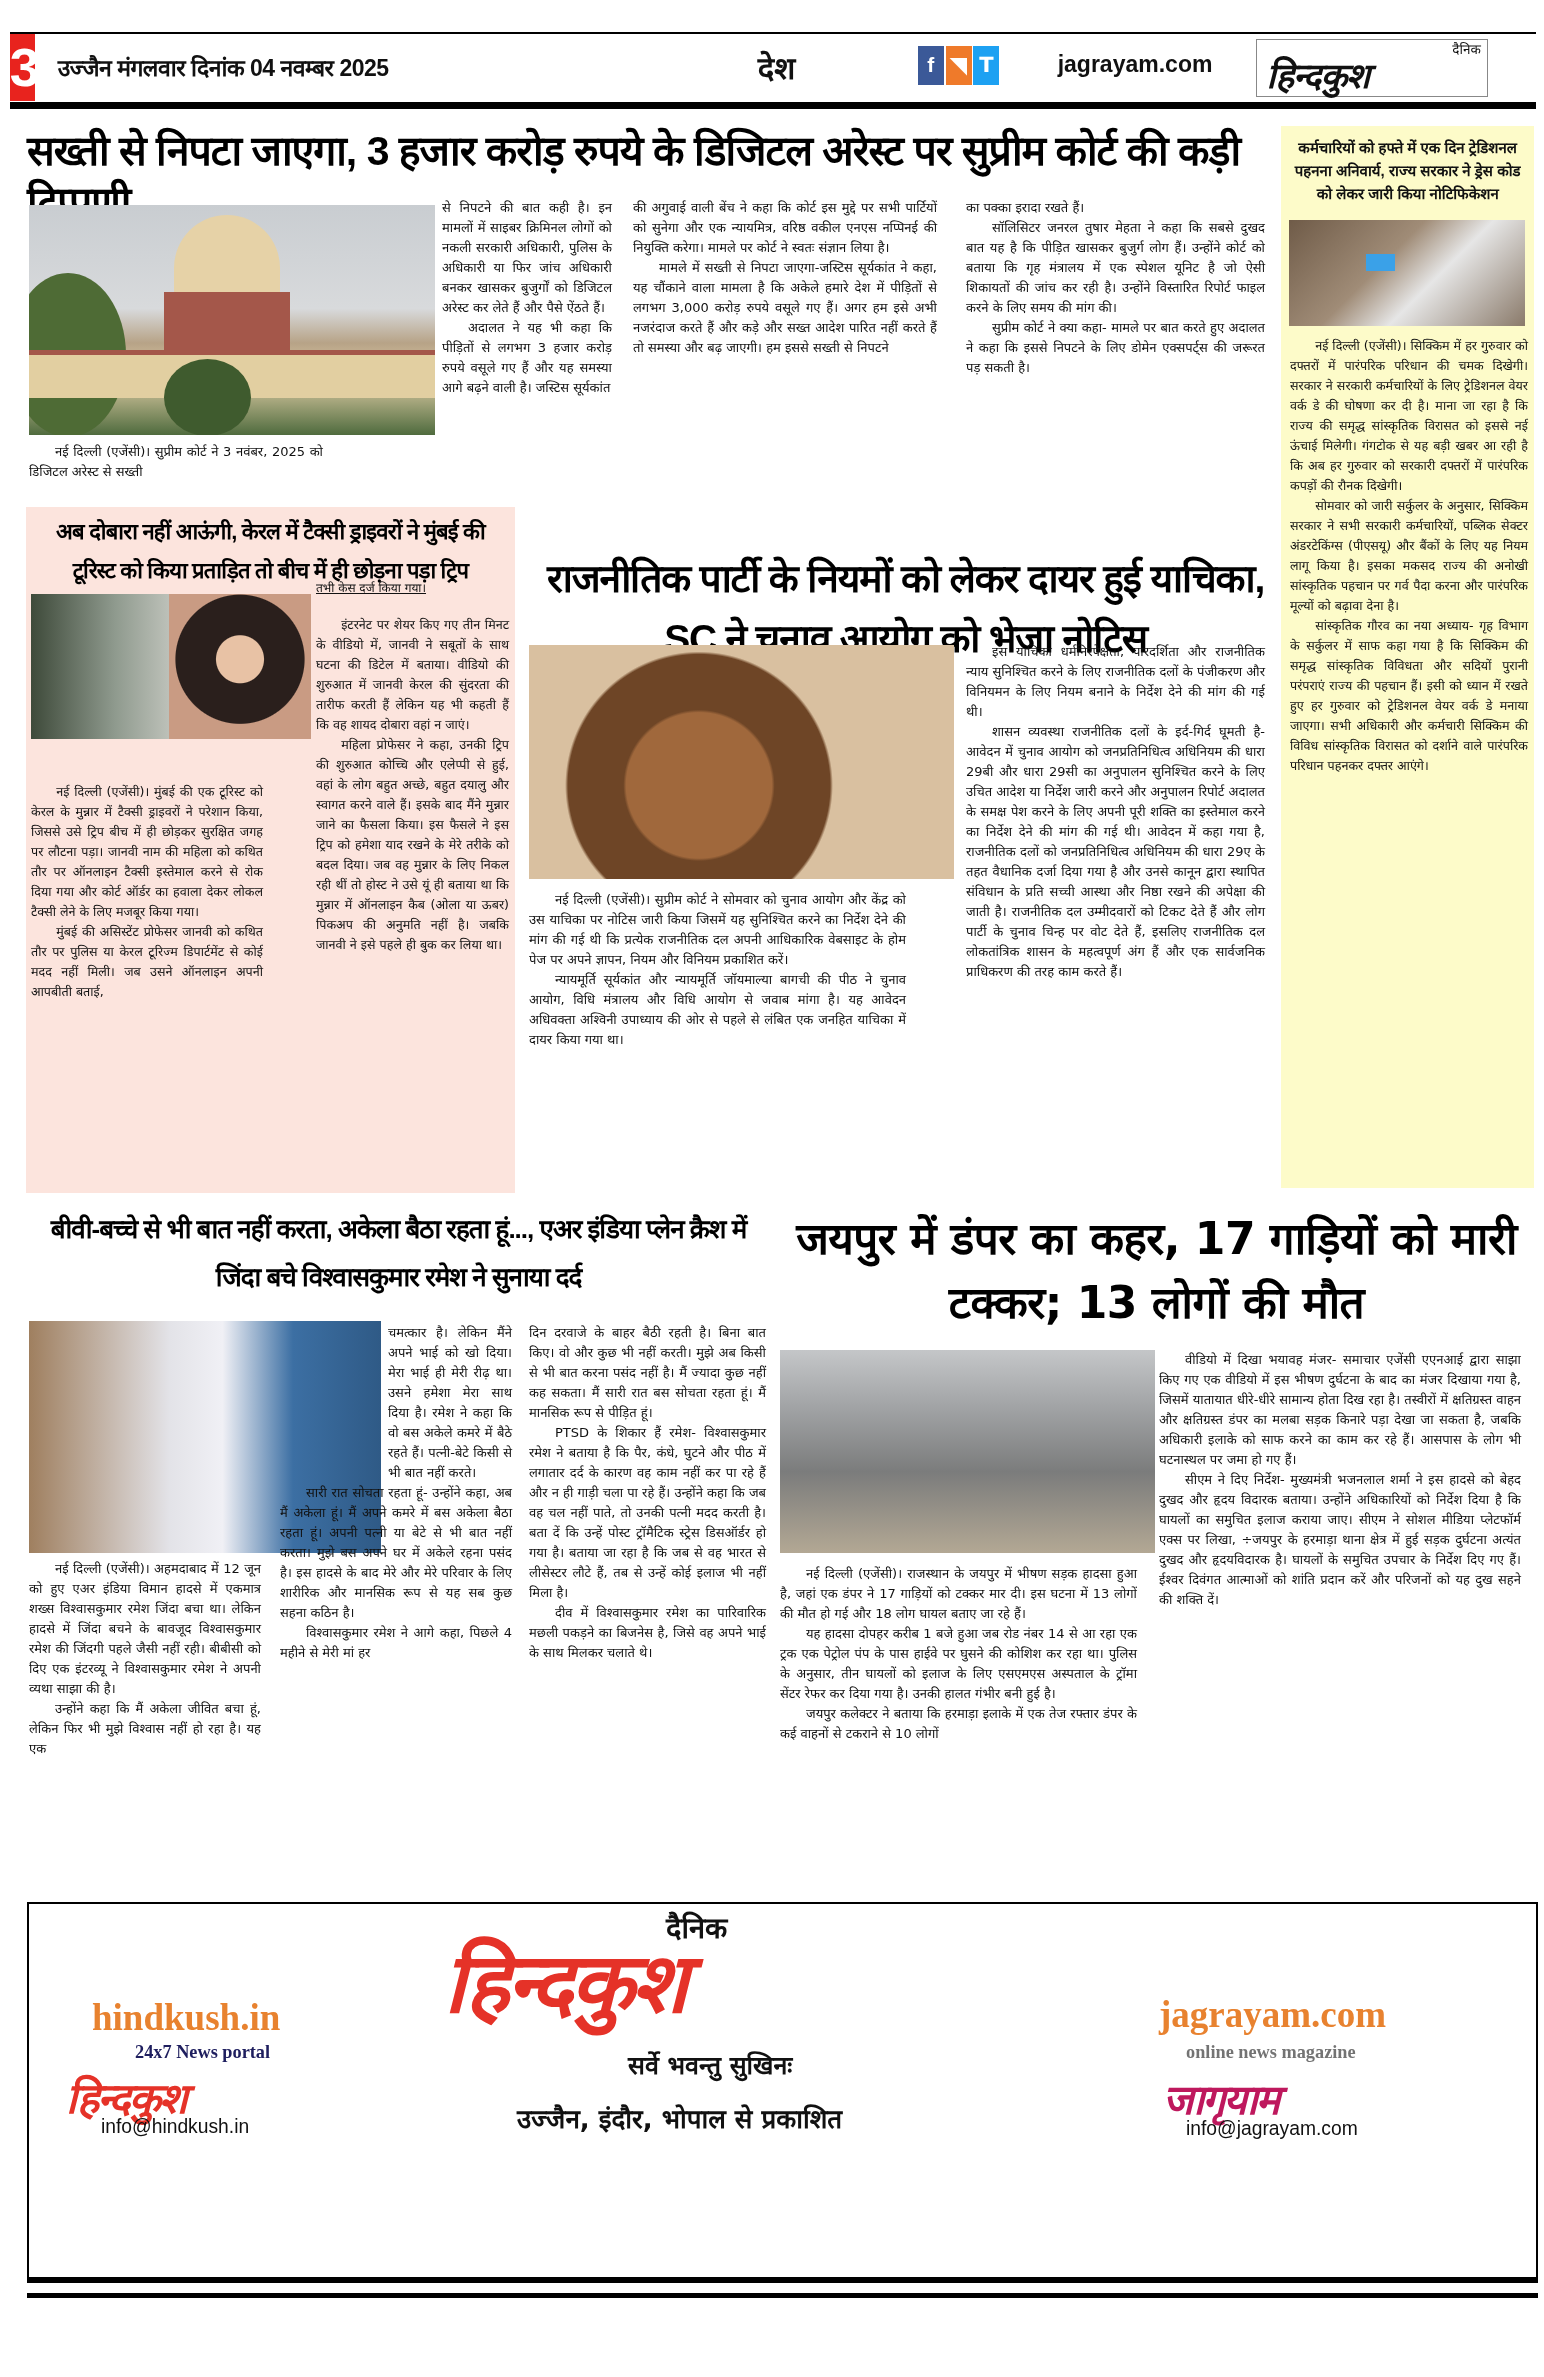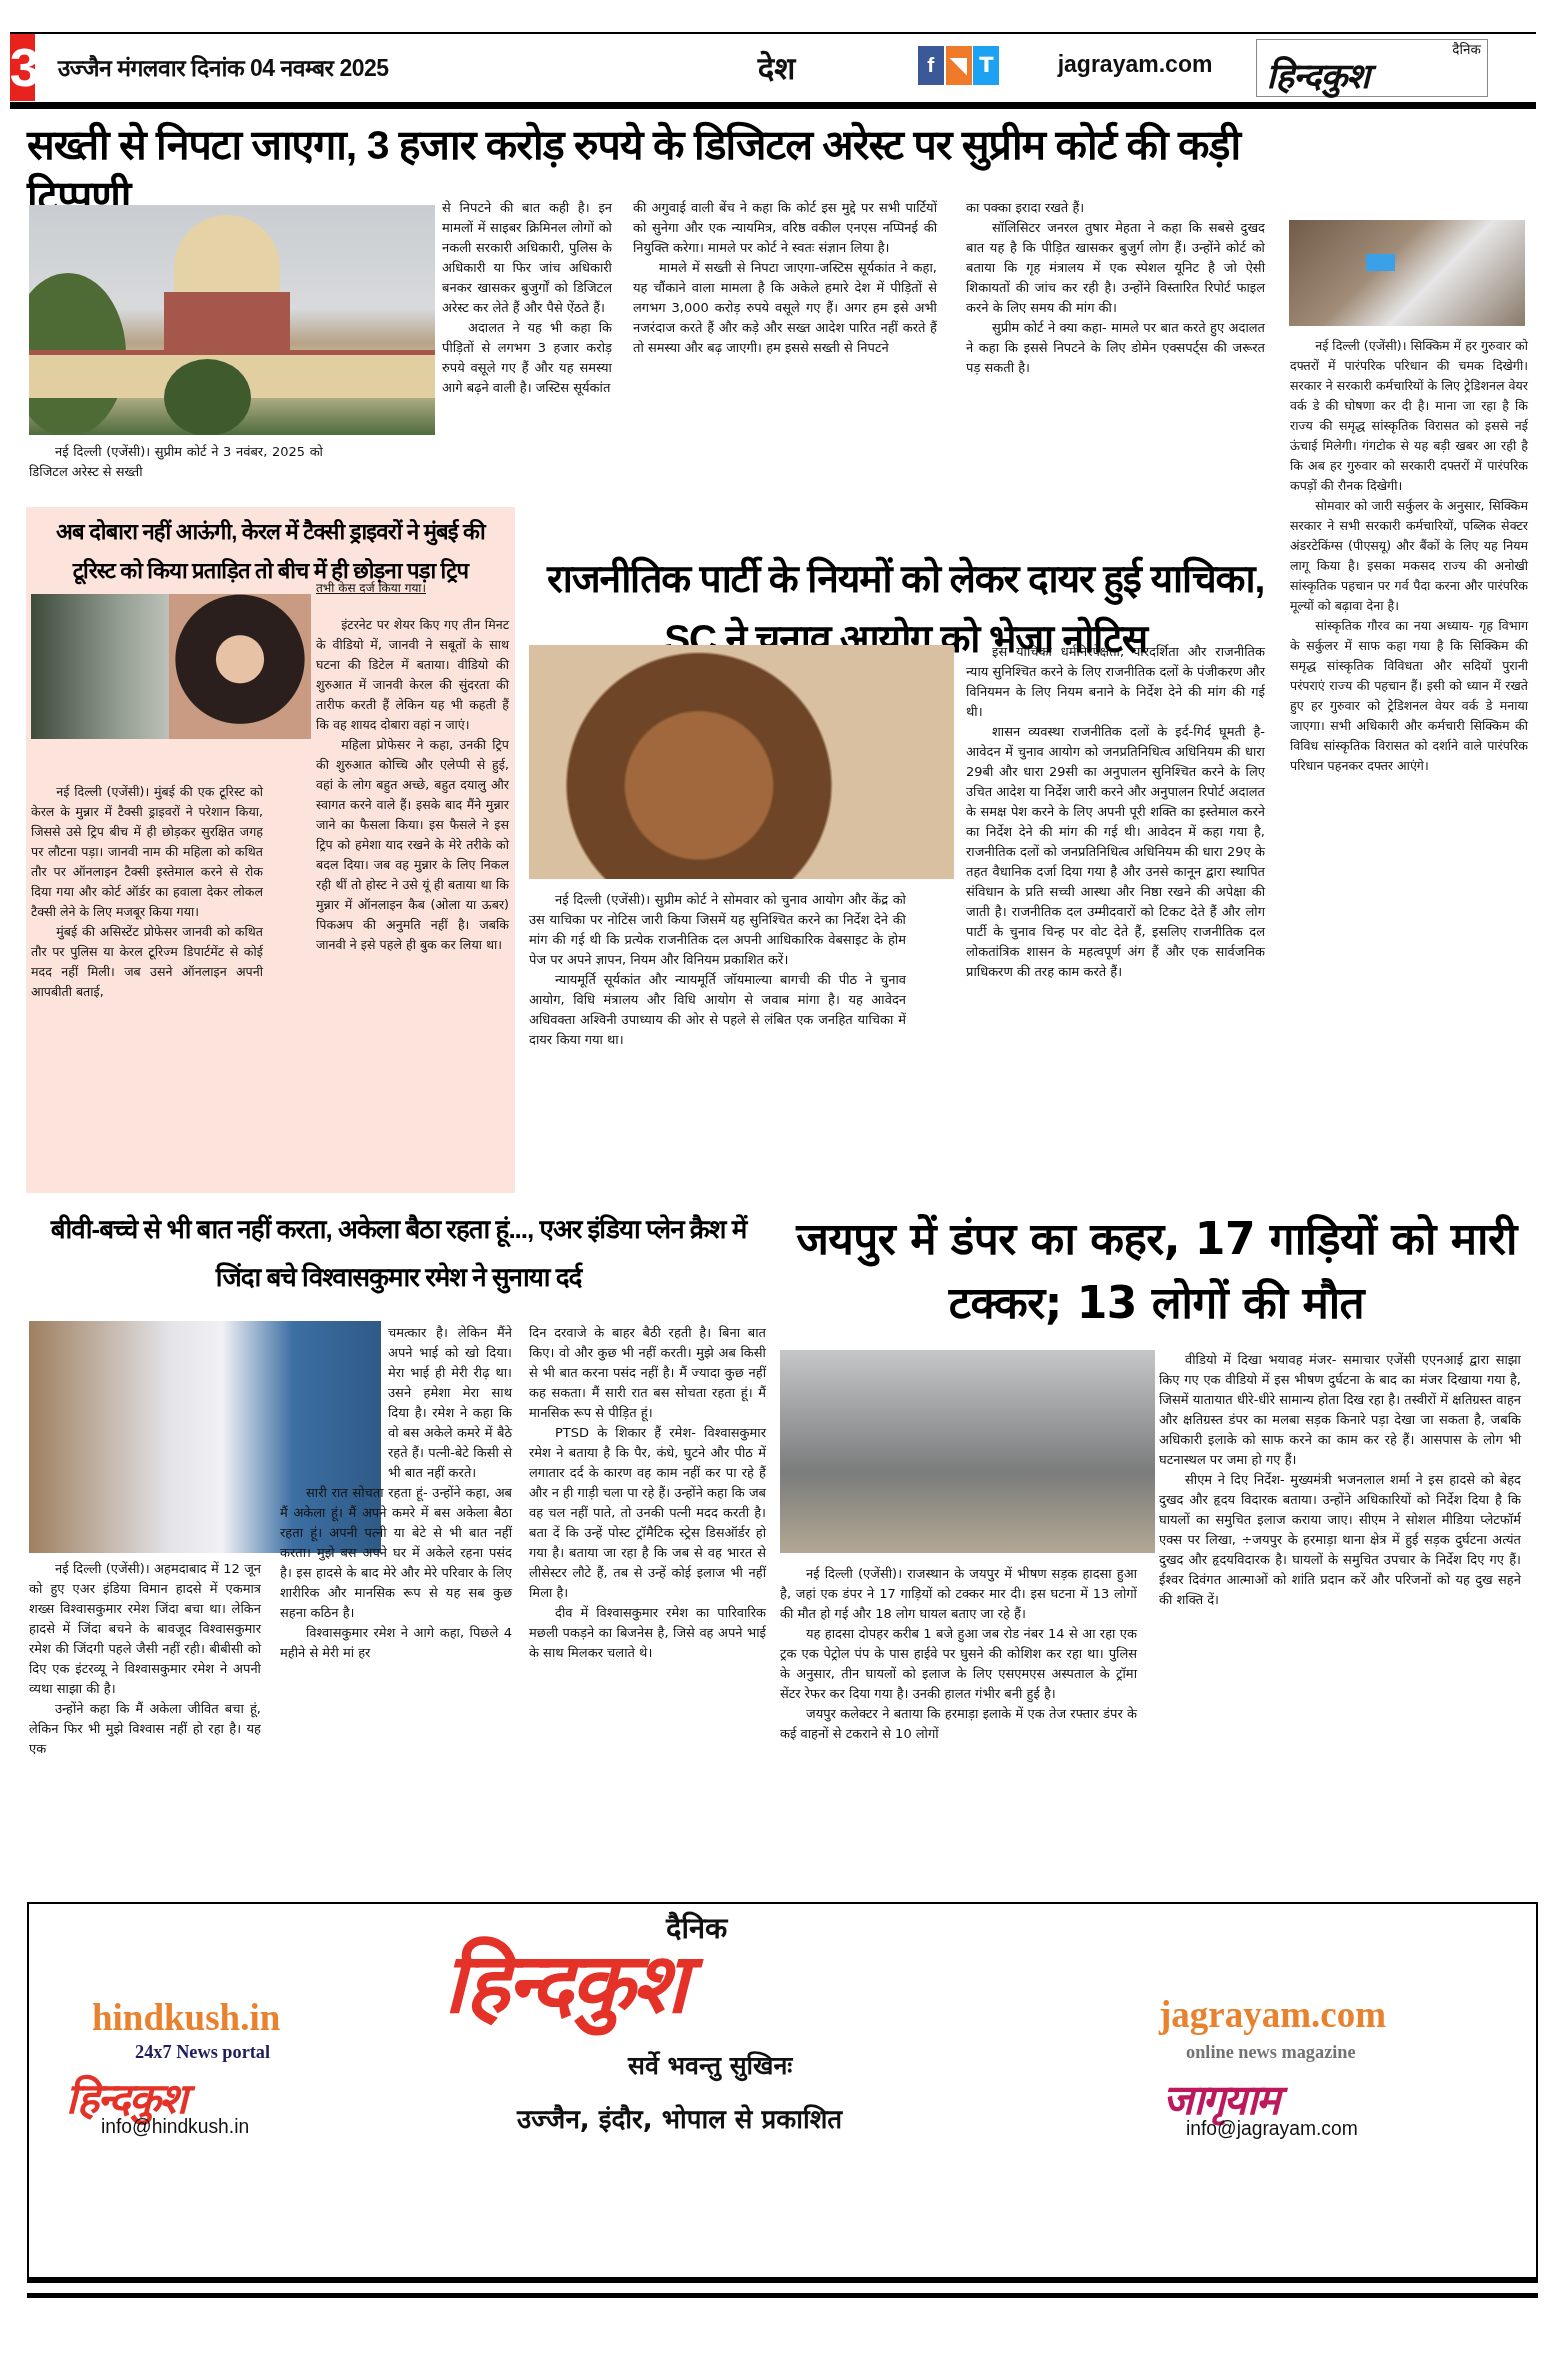--- a/index.html
+++ b/index.html
@@ -24,21 +24,21 @@
   .mast-logo .name { position: absolute; left: 9.7px; top: 11.6px; font: italic bold 35px "DejaVu Serif", serif; letter-spacing: -1px; }
 
   
   .headline { position: absolute; font-family: "Liberation Sans", sans-serif; font-weight: bold; color: #000; line-height: 1.25; letter-spacing: -1px; }
   .col { position: absolute; font-family: "DejaVu Sans", sans-serif; font-size: 13px; line-height: 20px; text-align: justify; color: #111; }
   .col p { text-indent: 2em; }
   .col p.noind { text-indent: 0; }
   .photo { position: absolute; overflow: hidden; }
 
   
-  .s1-head { left: 27px; top: 120px; width: 1255px; font-size: 41px; }
+  .s1-head { left: 27px; top: 126px; width: 1255px; font-size: 41px; }
   .sc-photo { left: 29px; top: 205px; width: 406px; height: 230px; background: linear-gradient(#c9cdd1 0%, #d8dadc 45%, #b7a387 60%, #e2cfa8 75%, #4f6b3e 100%); }
   .sc-photo .dome { position: absolute; left: 145px; top: 9.7px; width: 106px; height: 87px; border-radius: 53px 53px 0 0; background: #e6d2a7; }
   .sc-photo .drum { position: absolute; left: 135px; top: 87px; width: 126px; height: 58px; background: #a4574a; }
   .sc-photo .wing { position: absolute; left: 0; top: 145px; width: 406px; height: 48px; background: #e2cfa1; border-top: 5.8px solid #a4574a; }
   .sc-photo .tree1 { position: absolute; left: -19.3px; top: 68px; width: 116px; height: 164px; border-radius: 50%; background: #4e6b35; }
   .sc-photo .tree2 { position: absolute; left: 135px; top: 154px; width: 87px; height: 77px; border-radius: 50%; background: #3f5b2e; }
 
   
   .yellow-box { position: absolute; left: 1281px; top: 126px; width: 253px; height: 1062px; background: #fdfbc9; }
   .yb-head { position: absolute; left: 9.7px; top: 9.7px; width: 234px; font: bold 15px "Liberation Sans", sans-serif; text-align: center; line-height: 23px; }
@@ -119,20 +119,23 @@
   <div class="col" style="left:633px; top:198px; width:304px;">
     <p class="noind">की अगुवाई वाली बेंच ने कहा कि कोर्ट इस मुद्दे पर सभी पार्टियों को सुनेगा और एक न्यायमित्र, वरिष्ठ वकील एनएस नप्पिनई की नियुक्ति करेगा। मामले पर कोर्ट ने स्वतः संज्ञान लिया है।</p>
     <p>मामले में सख्ती से निपटा जाएगा-जस्टिस सूर्यकांत ने कहा, यह चौंकाने वाला मामला है कि अकेले हमारे देश में पीड़ितों से लगभग 3,000 करोड़ रुपये वसूले गए हैं। अगर हम इसे अभी नजरंदाज करते हैं और कड़े और सख्त आदेश पारित नहीं करते हैं तो समस्या और बढ़ जाएगी। हम इससे सख्ती से निपटने</p>
   </div>
   <div class="col" style="left:966px; top:198px; width:299px;">
     <p class="noind">का पक्का इरादा रखते हैं।</p>
     <p>सॉलिसिटर जनरल तुषार मेहता ने कहा कि सबसे दुखद बात यह है कि पीड़ित खासकर बुजुर्ग लोग हैं। उन्होंने कोर्ट को बताया कि गृह मंत्रालय में एक स्पेशल यूनिट है जो ऐसी शिकायतों की जांच कर रही है। उन्होंने विस्तारित रिपोर्ट फाइल करने के लिए समय की मांग की।</p>
     <p>सुप्रीम कोर्ट ने क्या कहा- मामले पर बात करते हुए अदालत ने कहा कि इससे निपटने के लिए डोमेन एक्सपर्ट्स की जरूरत पड़ सकती है।</p>
   </div>
 
+  <div class="yellow-box">
+    <div class="yb-head">कर्मचारियों को हफ्ते में एक दिन ट्रेडिशनल पहनना अनिवार्य, राज्य सरकार ने ड्रेस कोड को लेकर जारी किया नोटिफिकेशन</div>
+  </div>
   <div class="photo office-photo">
       <div class="screen"></div>
     </div>
   <div class="col" style="left:1290px; top:336px; width:238px; font-size:12.6px;">
     <p>नई दिल्ली (एजेंसी)। सिक्किम में हर गुरुवार को दफ्तरों में पारंपरिक परिधान की चमक दिखेगी। सरकार ने सरकारी कर्मचारियों के लिए ट्रेडिशनल वेयर वर्क डे की घोषणा कर दी है। माना जा रहा है कि राज्य की समृद्ध सांस्कृतिक विरासत को इससे नई ऊंचाई मिलेगी। गंगटोक से यह बड़ी खबर आ रही है कि अब हर गुरुवार को सरकारी दफ्तरों में पारंपरिक कपड़ों की रौनक दिखेगी।</p>
     <p>सोमवार को जारी सर्कुलर के अनुसार, सिक्किम सरकार ने सभी सरकारी कर्मचारियों, पब्लिक सेक्टर अंडरटेकिंग्स (पीएसयू) और बैंकों के लिए यह नियम लागू किया है। इसका मकसद राज्य की अनोखी सांस्कृतिक पहचान पर गर्व पैदा करना और पारंपरिक मूल्यों को बढ़ावा देना है।</p>
     <p>सांस्कृतिक गौरव का नया अध्याय- गृह विभाग के सर्कुलर में साफ कहा गया है कि सिक्किम की समृद्ध सांस्कृतिक विविधता और सदियों पुरानी परंपराएं राज्य की पहचान हैं। इसी को ध्यान में रखते हुए हर गुरुवार को ट्रेडिशनल वेयर वर्क डे मनाया जाएगा। सभी अधिकारी और कर्मचारी सिक्किम की विविध सांस्कृतिक विरासत को दर्शाने वाले पारंपरिक परिधान पहनकर दफ्तर आएंगे।</p>
   </div>
 
   <div class="pink-box"></div>

